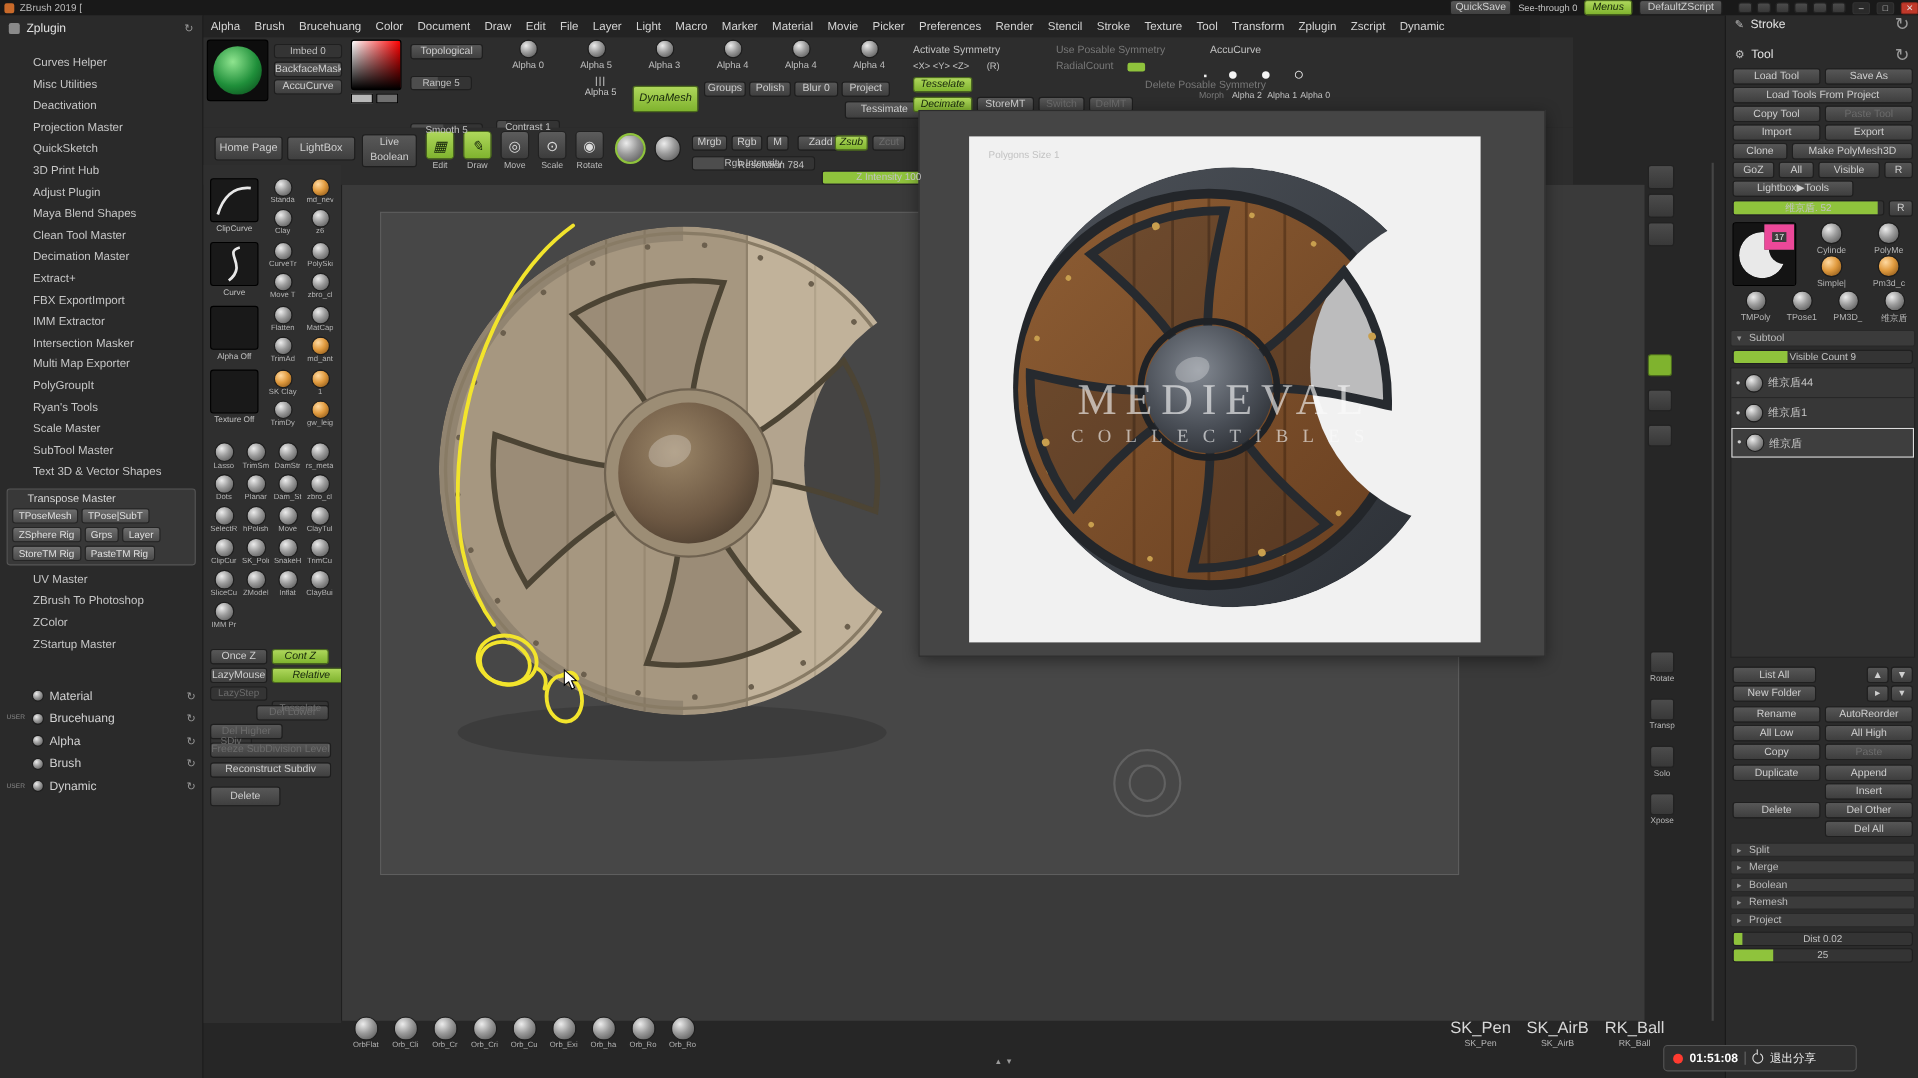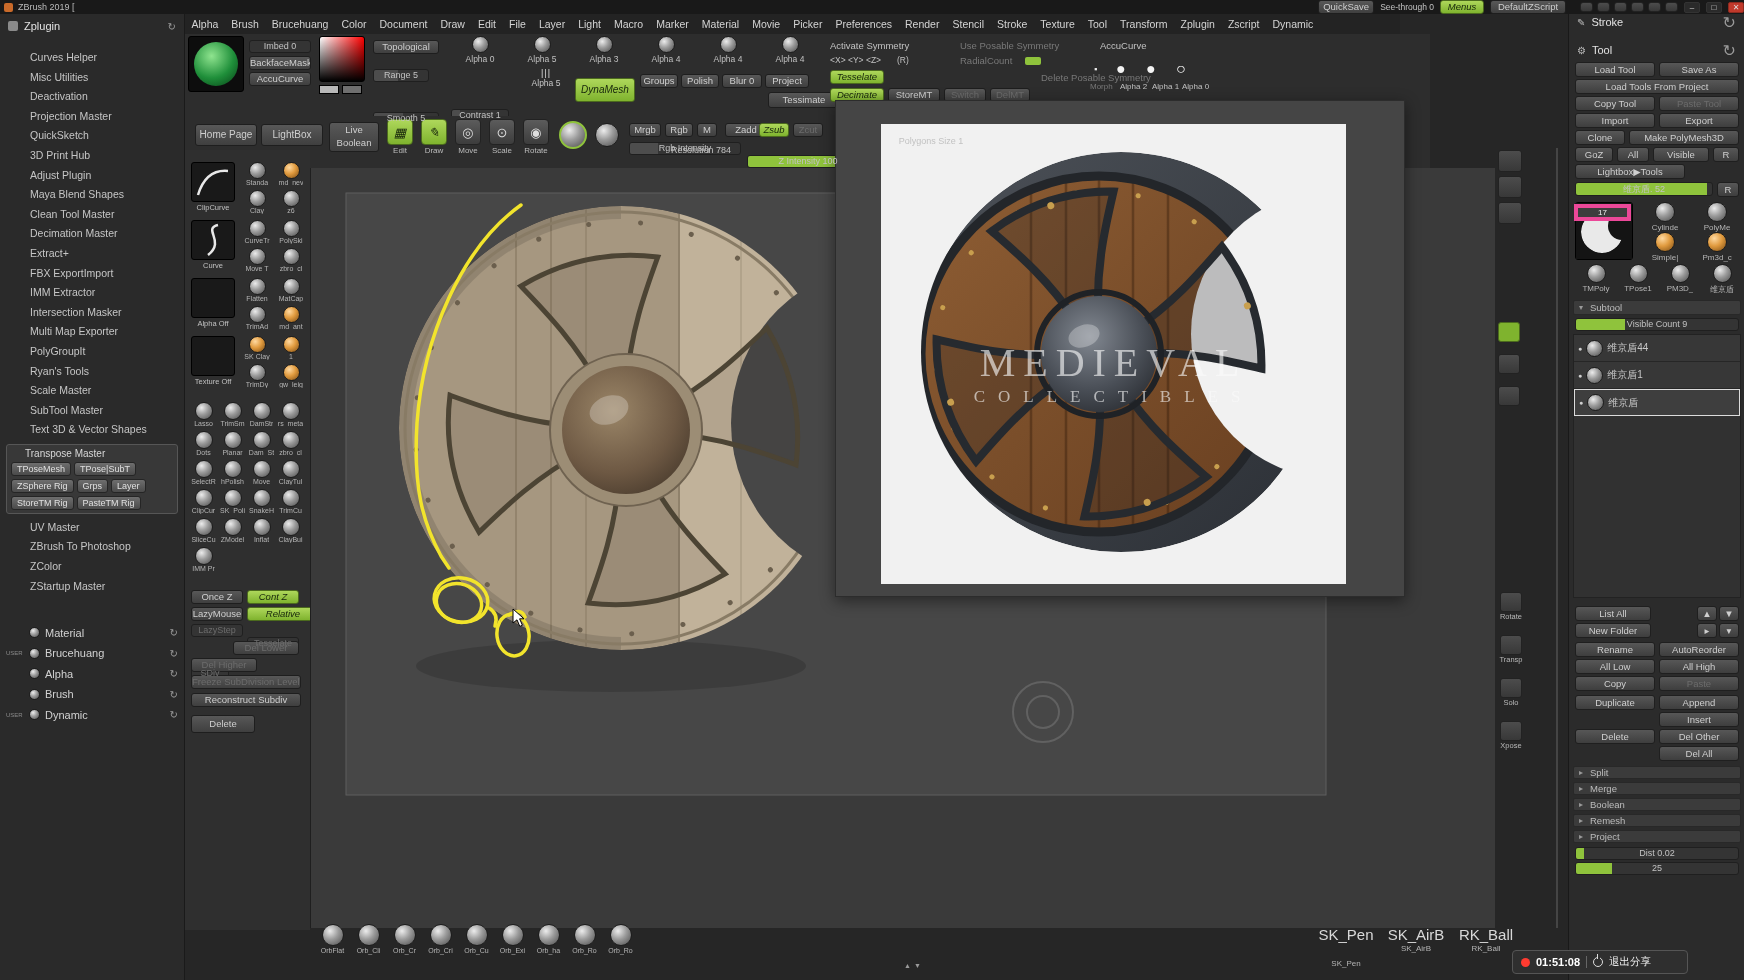--- a/index.html
+++ b/index.html
@@ -732,21 +732,21 @@
         <defs>
             <mask id="mt">
               <rect width="56" height="56" fill="black"></rect>
               <circle cx="26" cy="29" r="21" fill="white"></circle>
               <circle cx="46" cy="23" r="14" fill="black"></circle>
             </mask>
           </defs>
         <rect width="56" height="56" fill="#141414"></rect>
         <circle cx="26" cy="29" r="21" fill="#e9e9e9" mask="url(#mt)"></circle>
       </svg>
-      <span style="position:absolute;right:1px;top:1px;background:#3d3d3d;border:4px solid #ec4899;font-size:8px;padding:0 20px;color:#eee;">17</span>
+      <span style="position:absolute;right:1px;top:1px;background:#3d3d3d;border:7px solid #ec4899;font-size:8px;padding:0 2px;color:#eee;">17</span>
     </div>
     <div class="abs" style="left:70px;top:188px;display:flex;width:104px;">
 
         <div style="width:52px;display:flex;flex-direction:column;align-items:center;gap:1px;">
           <span class="sphere" style="width:20px;height:20px;"></span>
           <span class="pg-lb" style="font-size:8px;">Cylinde</span>
         </div>
 
         <div style="width:52px;display:flex;flex-direction:column;align-items:center;gap:1px;">
           <span class="sphere" style="width:20px;height:20px;"></span>
@@ -886,21 +886,21 @@
       </div>
     </div>
 
   <div class="abs" style="left:904px;top:962px;display:flex;gap:3px;color:#9a9a9a;font-size:7px;">
     <span>▲</span>
     <span>▼</span>
   </div>
 
   <div class="abs" style="left:1318px;top:926px;display:flex;gap:14px;">
 
-      <div style="width:56px;display:flex;flex-direction:column;align-items:center;gap:16px;">
+      <div style="width:56px;display:flex;flex-direction:column;align-items:center;gap:1px;">
         <span style="font-size:15px;color:#d8d8d8;transform:rotate(0deg);">SK_Pen</span>
         <span class="orblb" style="font-size:8px;">SK_Pen</span>
       </div>
 
       <div style="width:56px;display:flex;flex-direction:column;align-items:center;gap:1px;">
         <span style="font-size:15px;color:#d8d8d8;transform:rotate(0deg);">SK_AirB</span>
         <span class="orblb" style="font-size:8px;">SK_AirB</span>
       </div>
 
       <div style="width:56px;display:flex;flex-direction:column;align-items:center;gap:1px;">

